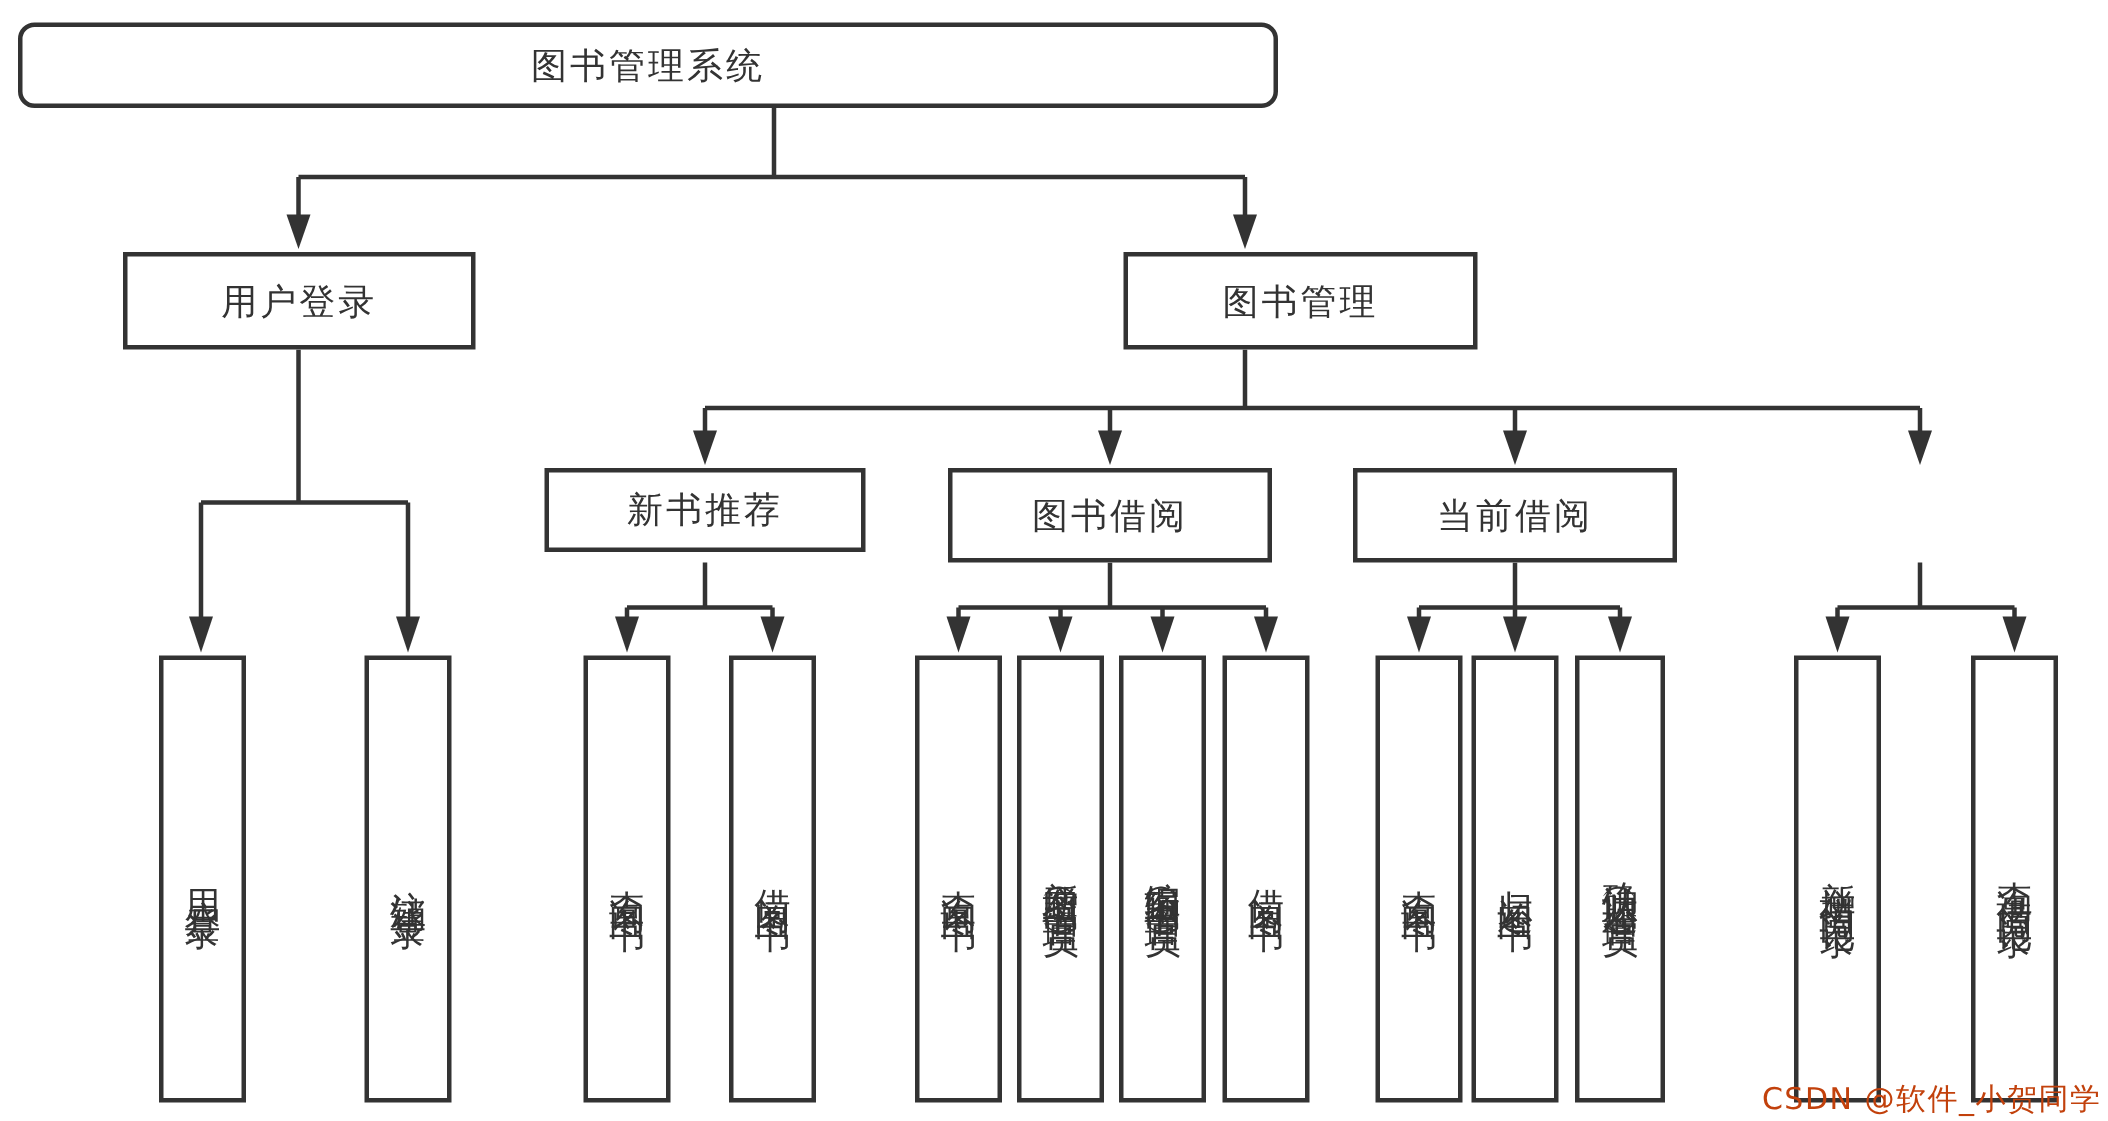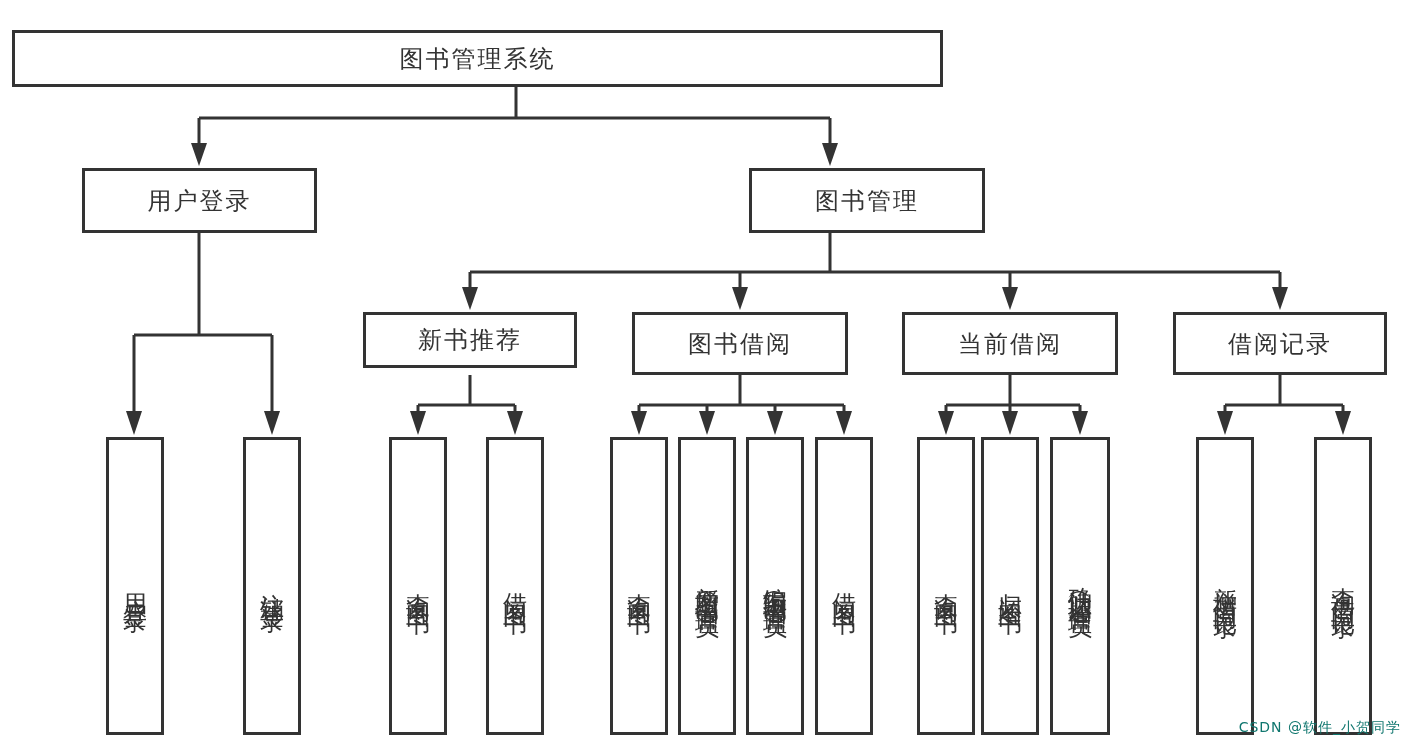--- a/index.html
+++ b/index.html
@@ -48,22 +48,22 @@
     font-size: 24px;
     letter-spacing: 6px;
     line-height: 1;
     color: #333333;
   }
   .vtext.tight { letter-spacing: 4px; }
   #watermark {
     position: absolute;
     top: 719px;
     right: 4px;
-    font-size: 14px;
-    color: #0f766e;
+    font-size: 20px;
+    color: #c2410c;
     letter-spacing: 1px;
     white-space: nowrap;
     z-index: 5;
   }
 </style>
 </head>
 <body>
 
 <div id="stage">
 
@@ -99,42 +99,39 @@
     <polygon points="699,411 715,411 707,435" fill="#333333"></polygon>
     <polygon points="767,411 783,411 775,435" fill="#333333"></polygon>
     <polygon points="836,411 852,411 844,435" fill="#333333"></polygon>
     <polygon points="938,411 954,411 946,435" fill="#333333"></polygon>
     <polygon points="1002,411 1018,411 1010,435" fill="#333333"></polygon>
     <polygon points="1072,411 1088,411 1080,435" fill="#333333"></polygon>
     <polygon points="1217,411 1233,411 1225,435" fill="#333333"></polygon>
     <polygon points="1335,411 1351,411 1343,435" fill="#333333"></polygon>
   </svg>
 
-  <div class="node" style="left:12px; top:30px; width:931px; height:57px;">
+  <div class="node" style="left:12px; top:15px; width:840px; height:57px;border-radius:11px;">
     <span>图书管理系统</span>
   </div>
 
   <div class="node" style="left:82px; top:168px; width:235px; height:65px;">
     <span>用户登录</span>
   </div>
   <div class="node" style="left:712px; top:168px; width:236px; height:65px;margin-left:37px;">
     <span>图书管理</span>
   </div>
 
   <div class="node" style="left:363px; top:312px; width:214px; height:56px;">
     <span>新书推荐</span>
   </div>
   <div class="node" style="left:902px; top:312px; width:216px; height:63px;">
     <span>当前借阅</span>
   </div>
   <div class="node" style="left:632px; top:312px; width:216px; height:63px;">
     <span>图书借阅</span>
-  </div>
-  <div class="node" style="left:1173px; top:312px; width:214px; height:63px;">
-    <span>借阅记录</span>
   </div>
 
   <div class="leaf" style="left:106px;">
     <span class="vtext">用户登录</span>
   </div>
   <div class="leaf" style="left:243px;">
     <span class="vtext">注销登录</span>
   </div>
   <div class="leaf" style="left:389px;">
     <span class="vtext">查询图书</span>

